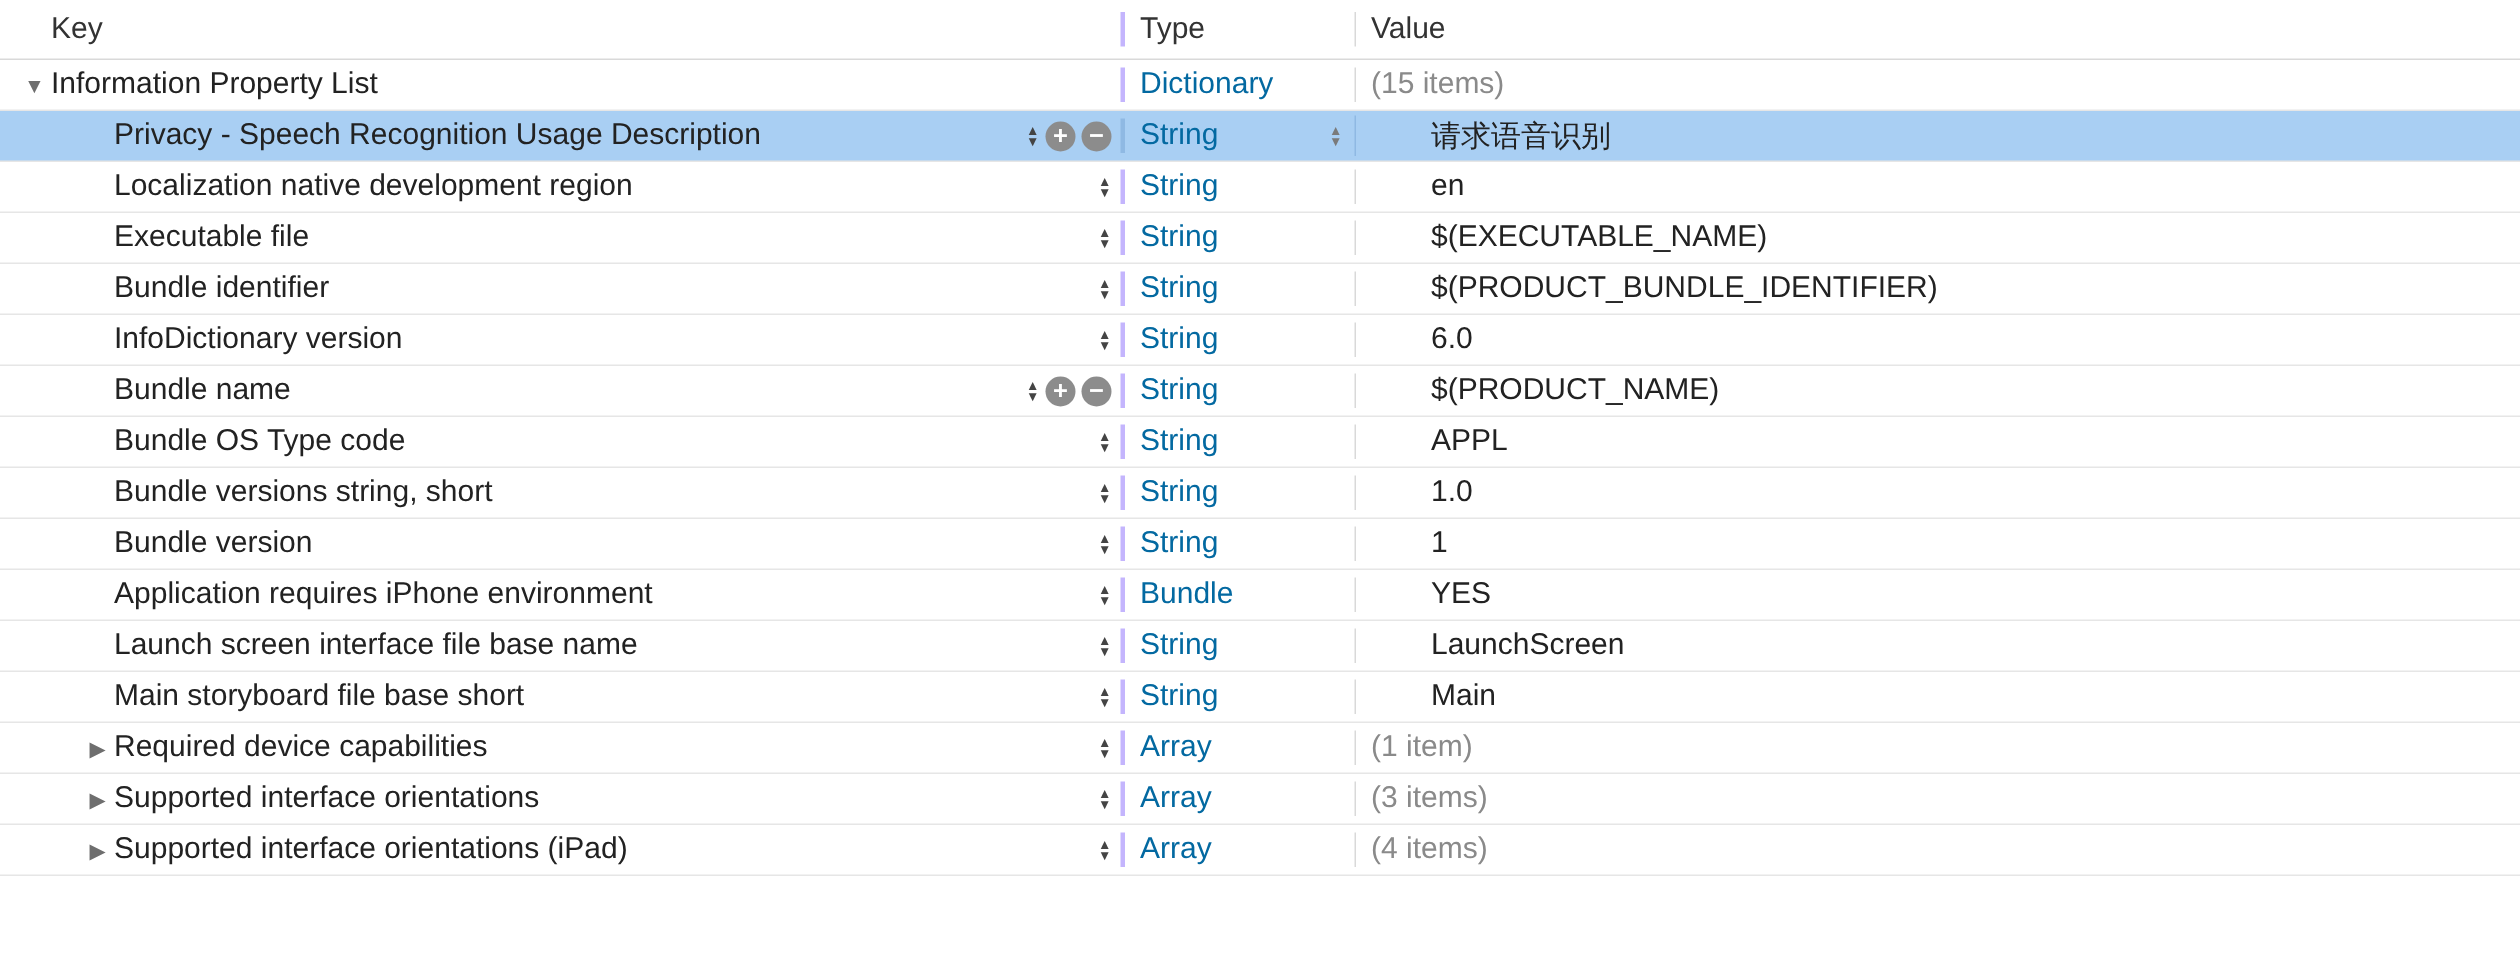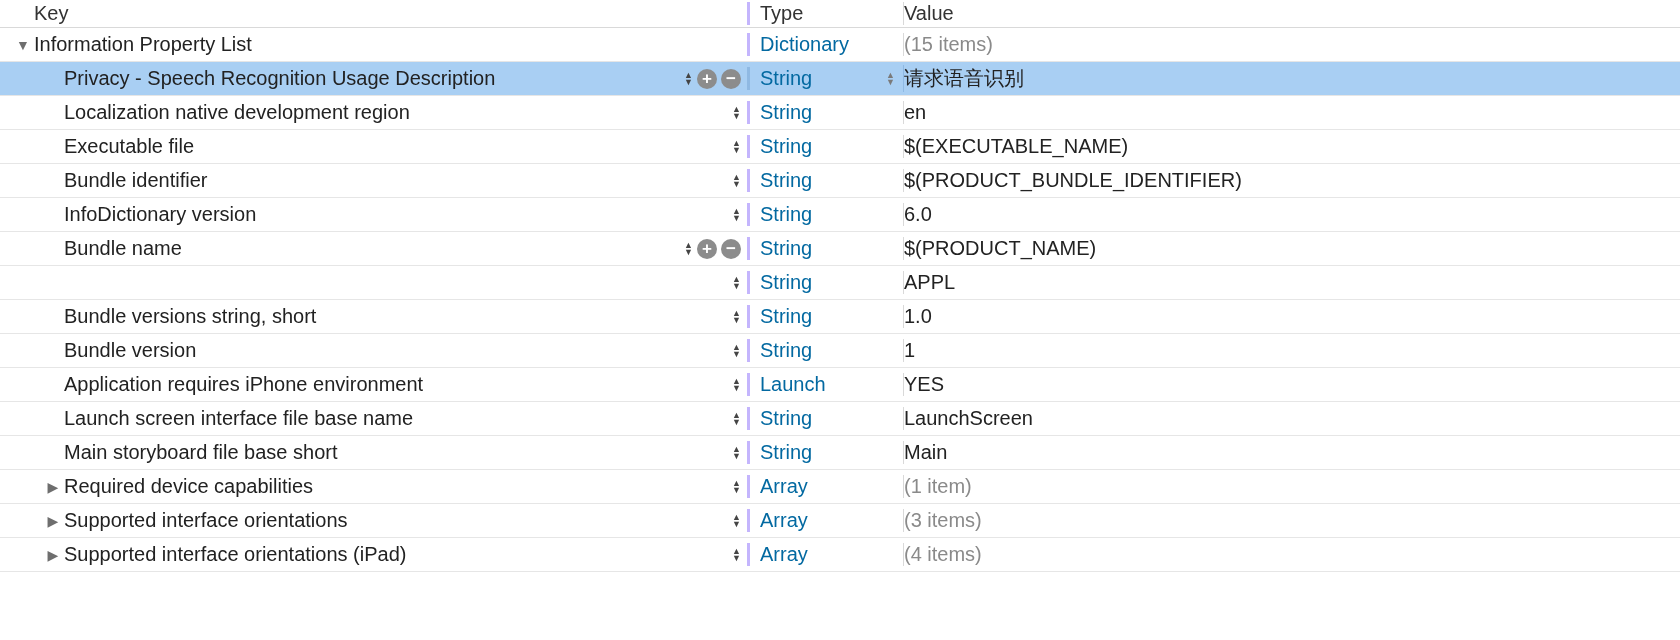--- a/index.html
+++ b/index.html
@@ -1,30 +1,30 @@
 <!DOCTYPE html>
 <html><head>
 <meta charset="utf-8">
 <style>
   * { box-sizing: border-box; margin: 0; padding: 0; }
   html, body { width: 1680px; height: 640px; font-family: -apple-system, "Helvetica Neue", Arial, sans-serif; font-size: 20px; color: #222; background: #fff; }
   .table { width: 100%; }
-  .header-row { height: 28px; border-bottom: 1px solid #d9d9d9; display: flex; align-items: center; }
+  .header-row { height: 40px; border-bottom: 1px solid #d9d9d9; display: flex; align-items: center; }
   .row { height: 34px; border-bottom: 1px solid #e6e6e6; display: flex; align-items: center; position: relative; }
   .col-key   { flex: 0 0 747px; display: flex; align-items: center; position: relative; }
   .col-type  { flex: 0 0 156px; display: flex; align-items: center; border-left: 3px solid #c4b5fd; padding-left: 10px; }
-  .col-value { flex: 1 1 auto; display: flex; align-items: center; border-left: 1px solid #d9d9d9; }
+  .col-value { flex: 1 1 auto; display: flex; align-items: center; border-left: 1px solid #d9d9d9; padding-left: 10px; }
   .header-row .hlabel { color: #333; font-weight: 400; }
   .header-row .col-key { padding-left: 34px; }
   .indent-0 { padding-left: 14px; }
-  .indent-1 { padding-left: 44px; }
+  .indent-1 { padding-left: 56px; }
   .disclosure { width: 18px; display: inline-flex; justify-content: center; align-items: center; color: #6e6e6e; font-size: 14px; margin-right: 2px; }
   .key-text { white-space: nowrap; }
   .type-text { color: #0369a1; }
-  .val-text { color: #222; }
+  .val-text { color: #222; margin-left: 40px; }
   .val-dim  { color: #8a8a8a; }
   .selected { background: #a9cff3; }
   .selected .col-type, .selected .col-value { border-left-color: #8fb9e3; }
   .row-controls { position: absolute; right: 6px; display: flex; align-items: center; gap: 4px; }
   .stepper { display: inline-flex; flex-direction: column; line-height: 6px; font-size: 9px; color: #444; cursor: pointer; user-select: none; }
   .stepper span { height: 7px; }
   .circle-btn { width: 20px; height: 20px; border-radius: 50%; background: #8c8c8c; color: #fff; font-size: 17px; font-weight: 700; display: inline-flex; align-items: center; justify-content: center; cursor: pointer; line-height: 1; }
   .type-stepper { margin-left: auto; margin-right: 8px; display: inline-flex; flex-direction: column; line-height: 6px; font-size: 9px; color: #7a7a7a; }
   .type-stepper span { height: 7px; }
 </style>
@@ -171,20 +171,21 @@
         <div class="col-type">
           <span class="type-text">String</span>
         </div>
         <div class="col-value">
           <span class="val-text">$(PRODUCT_NAME)</span>
         </div>
       </div>
       <div class="row">
         <div class="col-key indent-1">
           <span class="disclosure"></span>
+          <span class="key-text">Bundle OS Type code</span>
           <div class="row-controls">
             <span class="stepper">
               <span>▲</span>
               <span>▼</span>
             </span>
           </div>
         </div>
         <div class="col-type">
           <span class="type-text">String</span>
         </div>
@@ -233,21 +234,21 @@
           <span class="disclosure"></span>
           <span class="key-text">Application requires iPhone environment</span>
           <div class="row-controls">
             <span class="stepper">
               <span>▲</span>
               <span>▼</span>
             </span>
           </div>
         </div>
         <div class="col-type">
-          <span class="type-text">Launch</span>
+          <span class="type-text">Bundle</span>
         </div>
         <div class="col-value">
           <span class="val-text">YES</span>
         </div>
       </div>
       <div class="row">
         <div class="col-key indent-1">
           <span class="disclosure"></span>
           <span class="key-text">Launch screen interface file base name</span>
           <div class="row-controls">

